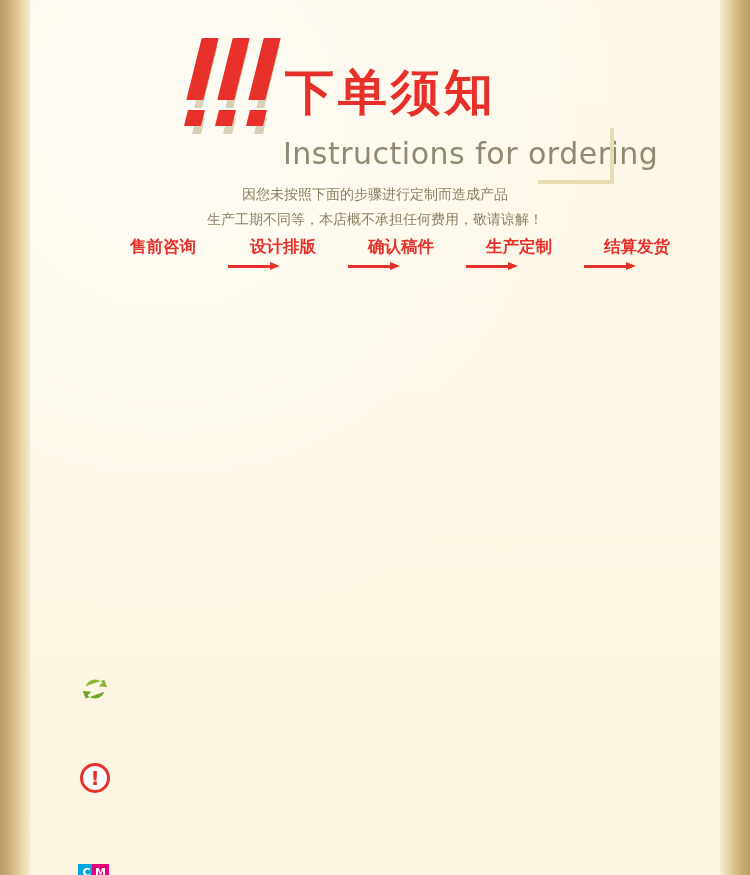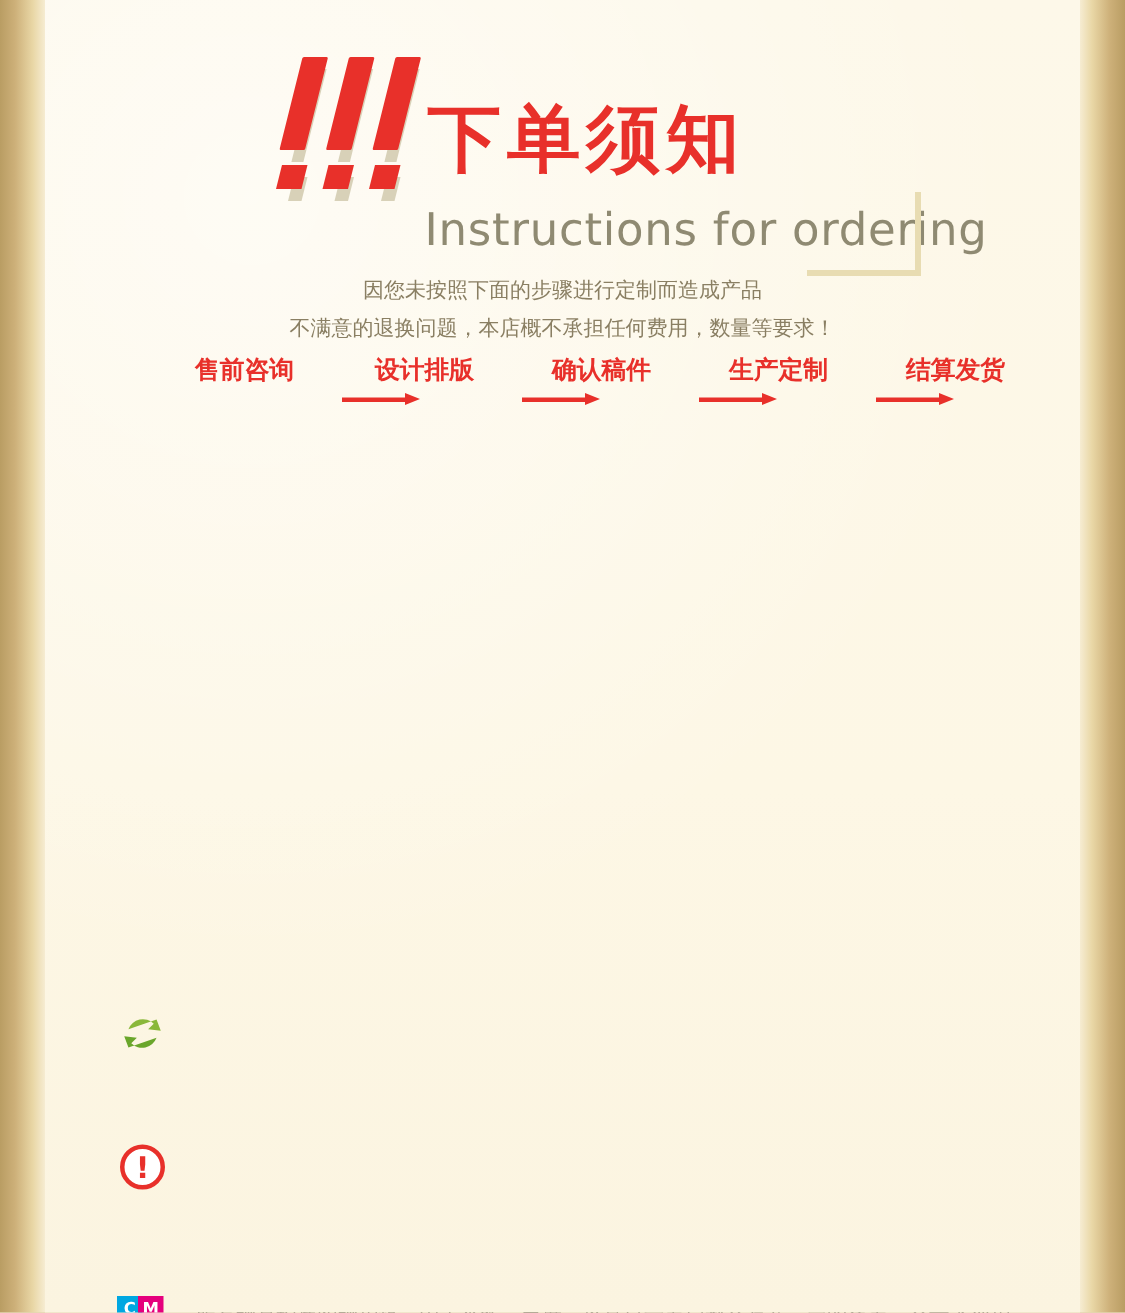--- a/index.html
+++ b/index.html
@@ -264,21 +264,21 @@
         <div class="dot d2"></div>
         <div class="dot d3"></div>
       </div>
 
       <div class="title-cn">下单须知</div>
       <div class="title-en">Instructions for ordering</div>
       <div class="corner"></div>
 
       <div class="subtitle">
         <div>因您未按照下面的步骤进行定制而造成产品</div>
-        <div>不满意的退换问题，本店概不承担任何费用，数量等要求！</div>
+        <div>生产工期不同等，本店概不承担任何费用，敬请谅解！</div>
       </div>
     </div>
 
     <div class="steps">
       <div class="step" style="left:58px">售前咨询</div>
       <div class="arrow" style="left:156px">
           <div class="bar"></div>
           <div class="tip"></div>
         </div>
       <div class="step" style="left:178px">设计排版</div>

